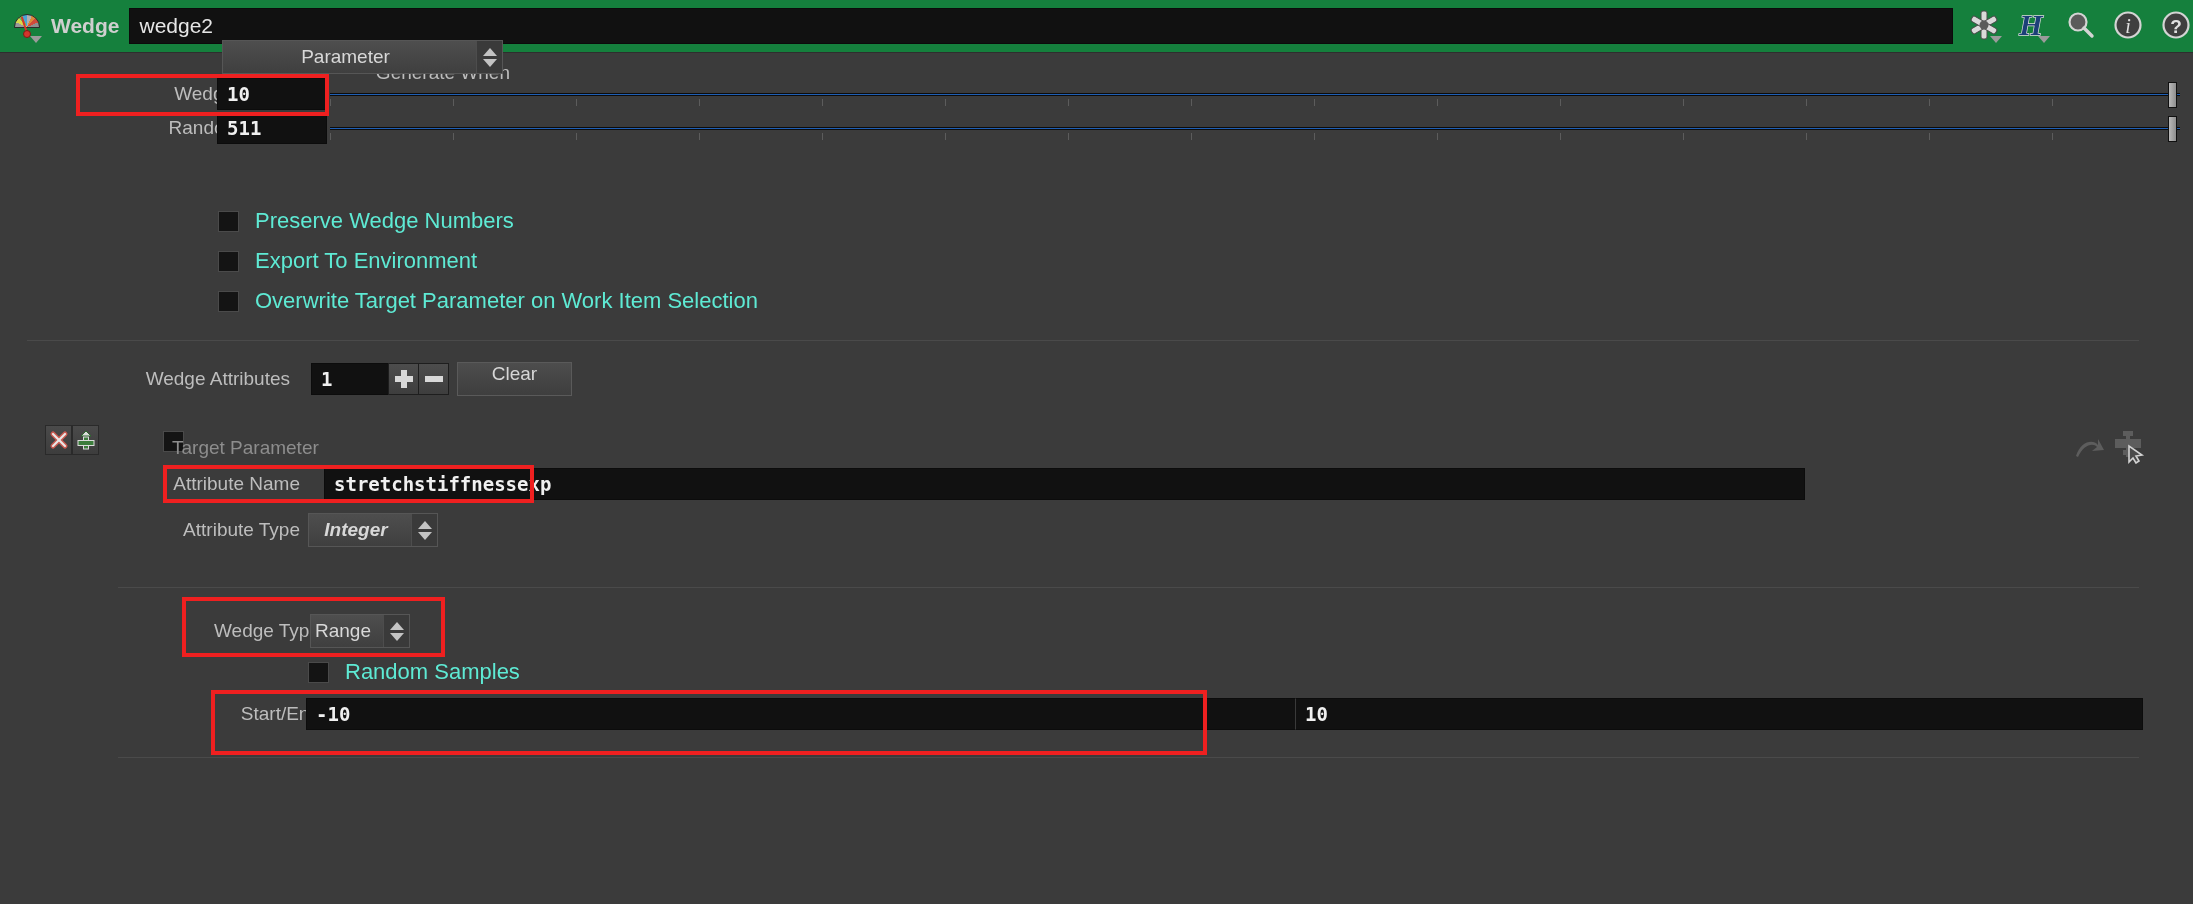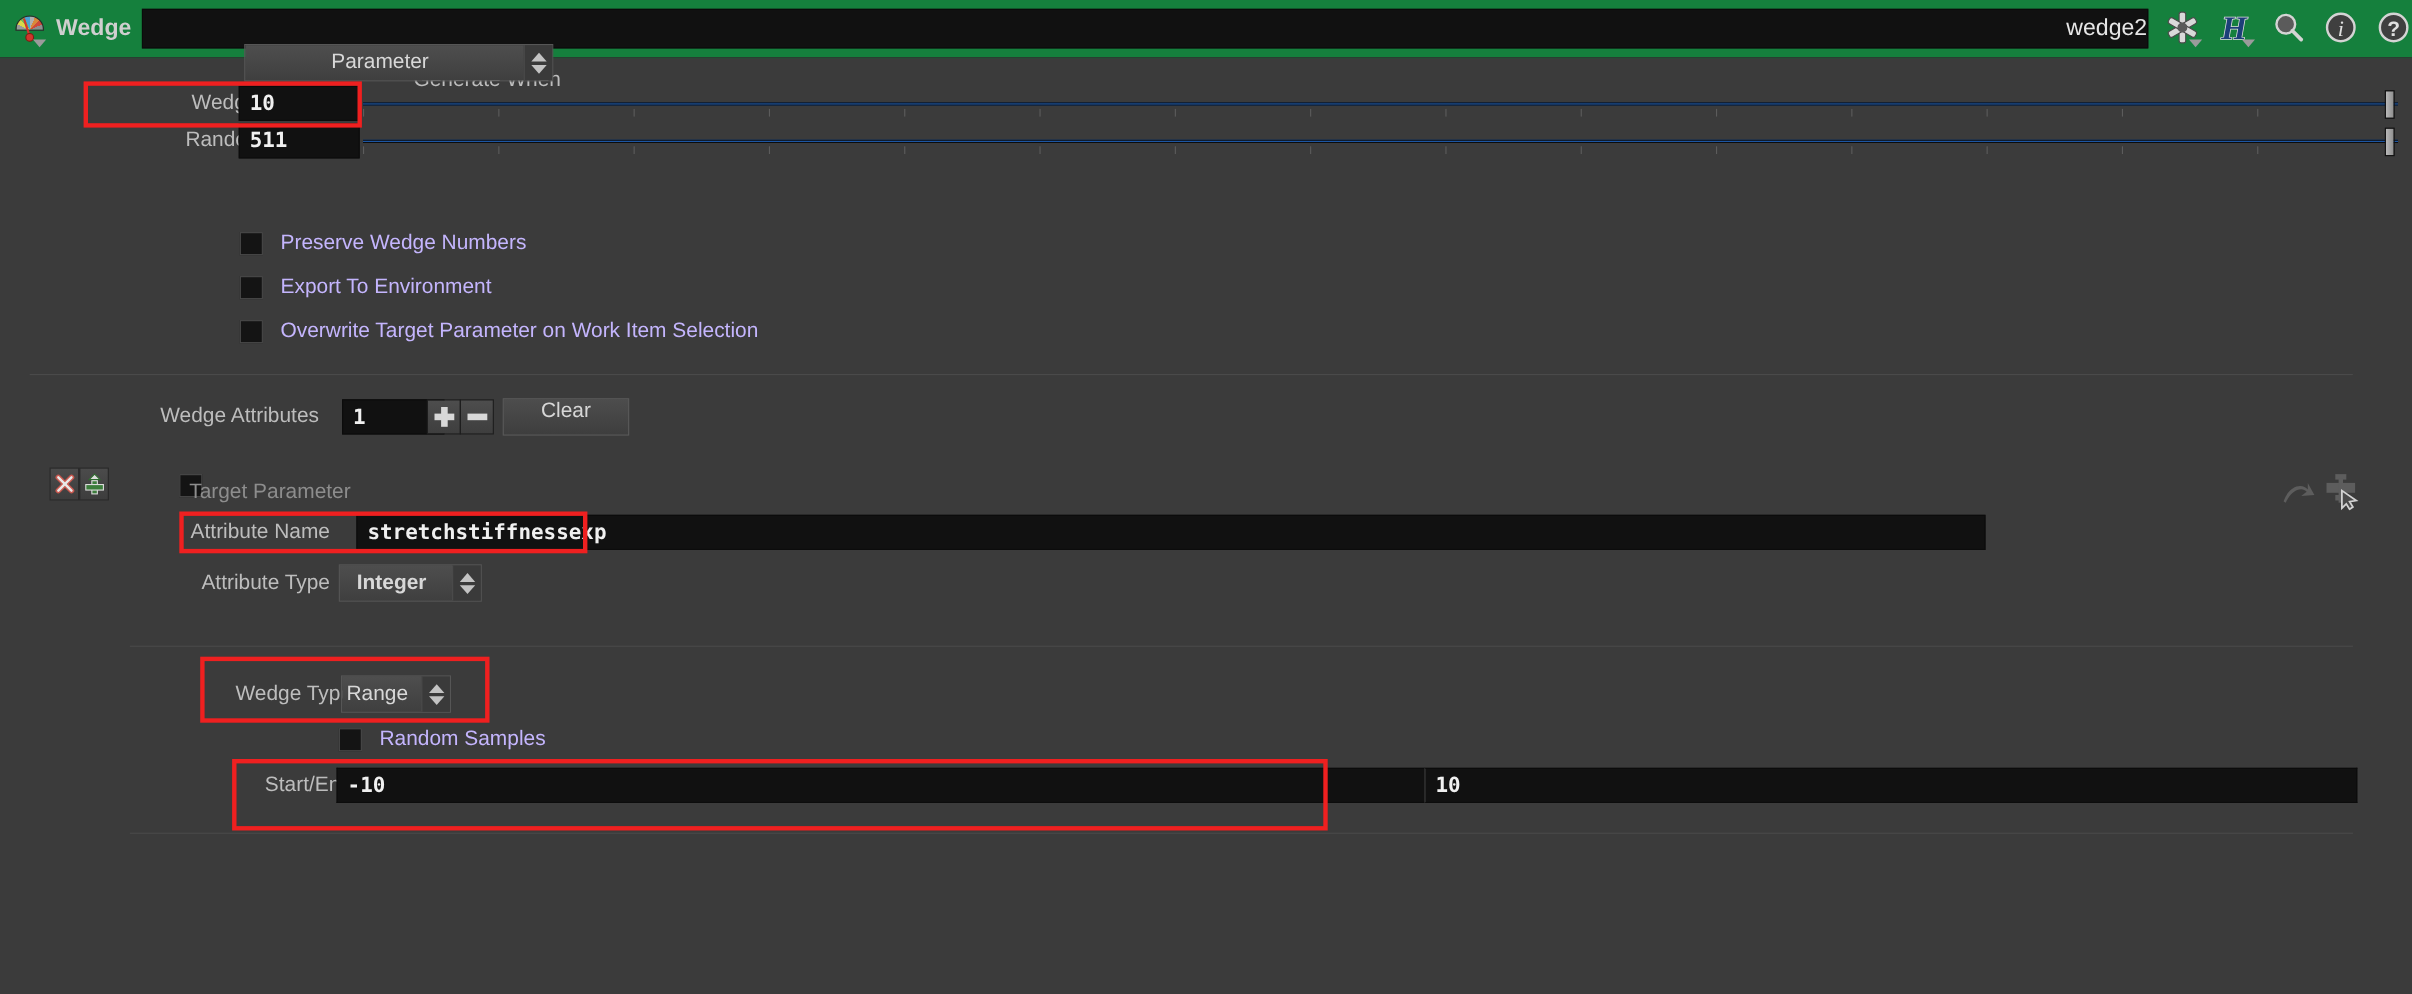--- a/index.html
+++ b/index.html
@@ -87,21 +87,20 @@
     margin-left: 10px;
     height: 36px;
     width: 2069px;
     background: #111111;
     border: 1px solid #0b0b0b;
     display: flex;
     align-items: center;
     padding-left: 9px;
     color: #e6e6e6;
     font-size: 21px;
-    justify-content: flex-end;
   }
   .titlebar-icons {
     display: flex;
     align-items: center;
     margin-left: 14px;
     gap: 14px;
   }
   .tb-ic { position: relative; width: 34px; height: 36px; cursor: pointer; }
   .tb-ic svg { display: block; }
   .tb-ic .dd {
@@ -212,21 +211,21 @@
   }
 
   
   .cbrow { position: absolute; display: flex; align-items: center; height: 28px; }
   .cb {
     width: 21px; height: 21px;
     background: #141414;
     border: 1px solid #4a4a4a;
     cursor: pointer;
   }
-  .cbtext { margin-left: 16px; color: #c4b5fd; font-size: 19px; white-space: nowrap; }
+  .cbtext { margin-left: 16px; color: #5eead4; font-size: 22px; white-space: nowrap; }
 
   
   .btn {
     background: linear-gradient(#4d4d4d, #3e3e3e);
     border: 1px solid #5a5a5a;
     color: #d6d6d6;
     font-size: 19px;
     display: flex; align-items: flex-start; justify-content: center;
     cursor: pointer;
   }
@@ -475,21 +474,21 @@
   <div class="row" style="left:60px; top:468px; width:240px; justify-content:flex-end;">
     <div class="lbl">Attribute Name</div>
   </div>
   <div class="inputbox" style="position:absolute; left:324px; top:468px; width:1481px;">
     <span>stretchstiffnessexp</span>
   </div>
 
   <div class="row" style="left:60px; top:514px; width:240px; justify-content:flex-end;">
     <div class="lbl">Attribute Type</div>
   </div>
-  <div class="combo" style="position:absolute; left:308px; top:513px; width:130px;">
+  <div class="combo" style="position:absolute; left:308px; top:513px; width:130px;font-style:italic;">
     <div class="cval bold">Integer</div>
     <div class="carets">
       <div class="caret-up"></div>
       <div class="caret-dn"></div>
     </div>
   </div>
 
   <div class="sep" style="left:118px; top:587px; width:2021px;"></div>
 
   <div class="row" style="left:80px; top:577px; width:240px; justify-content:flex-end; top:577px;" hidden=""></div>

